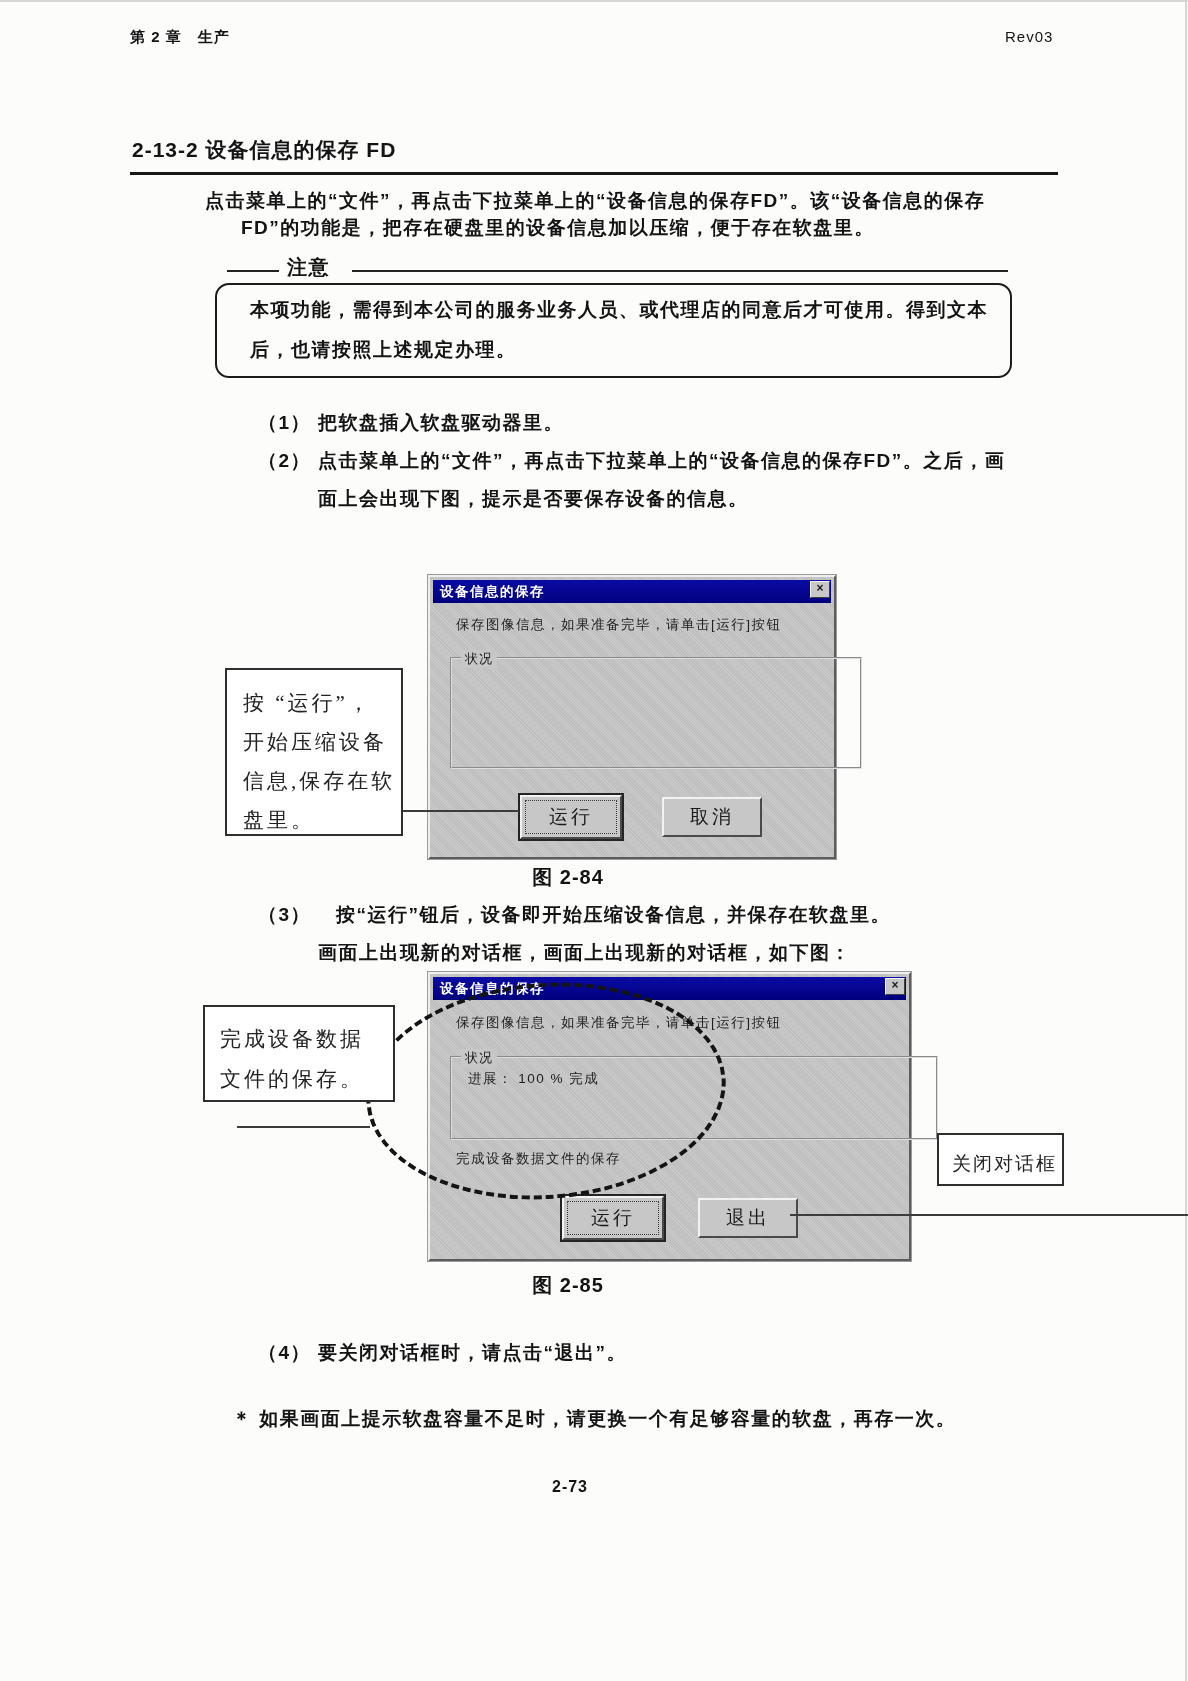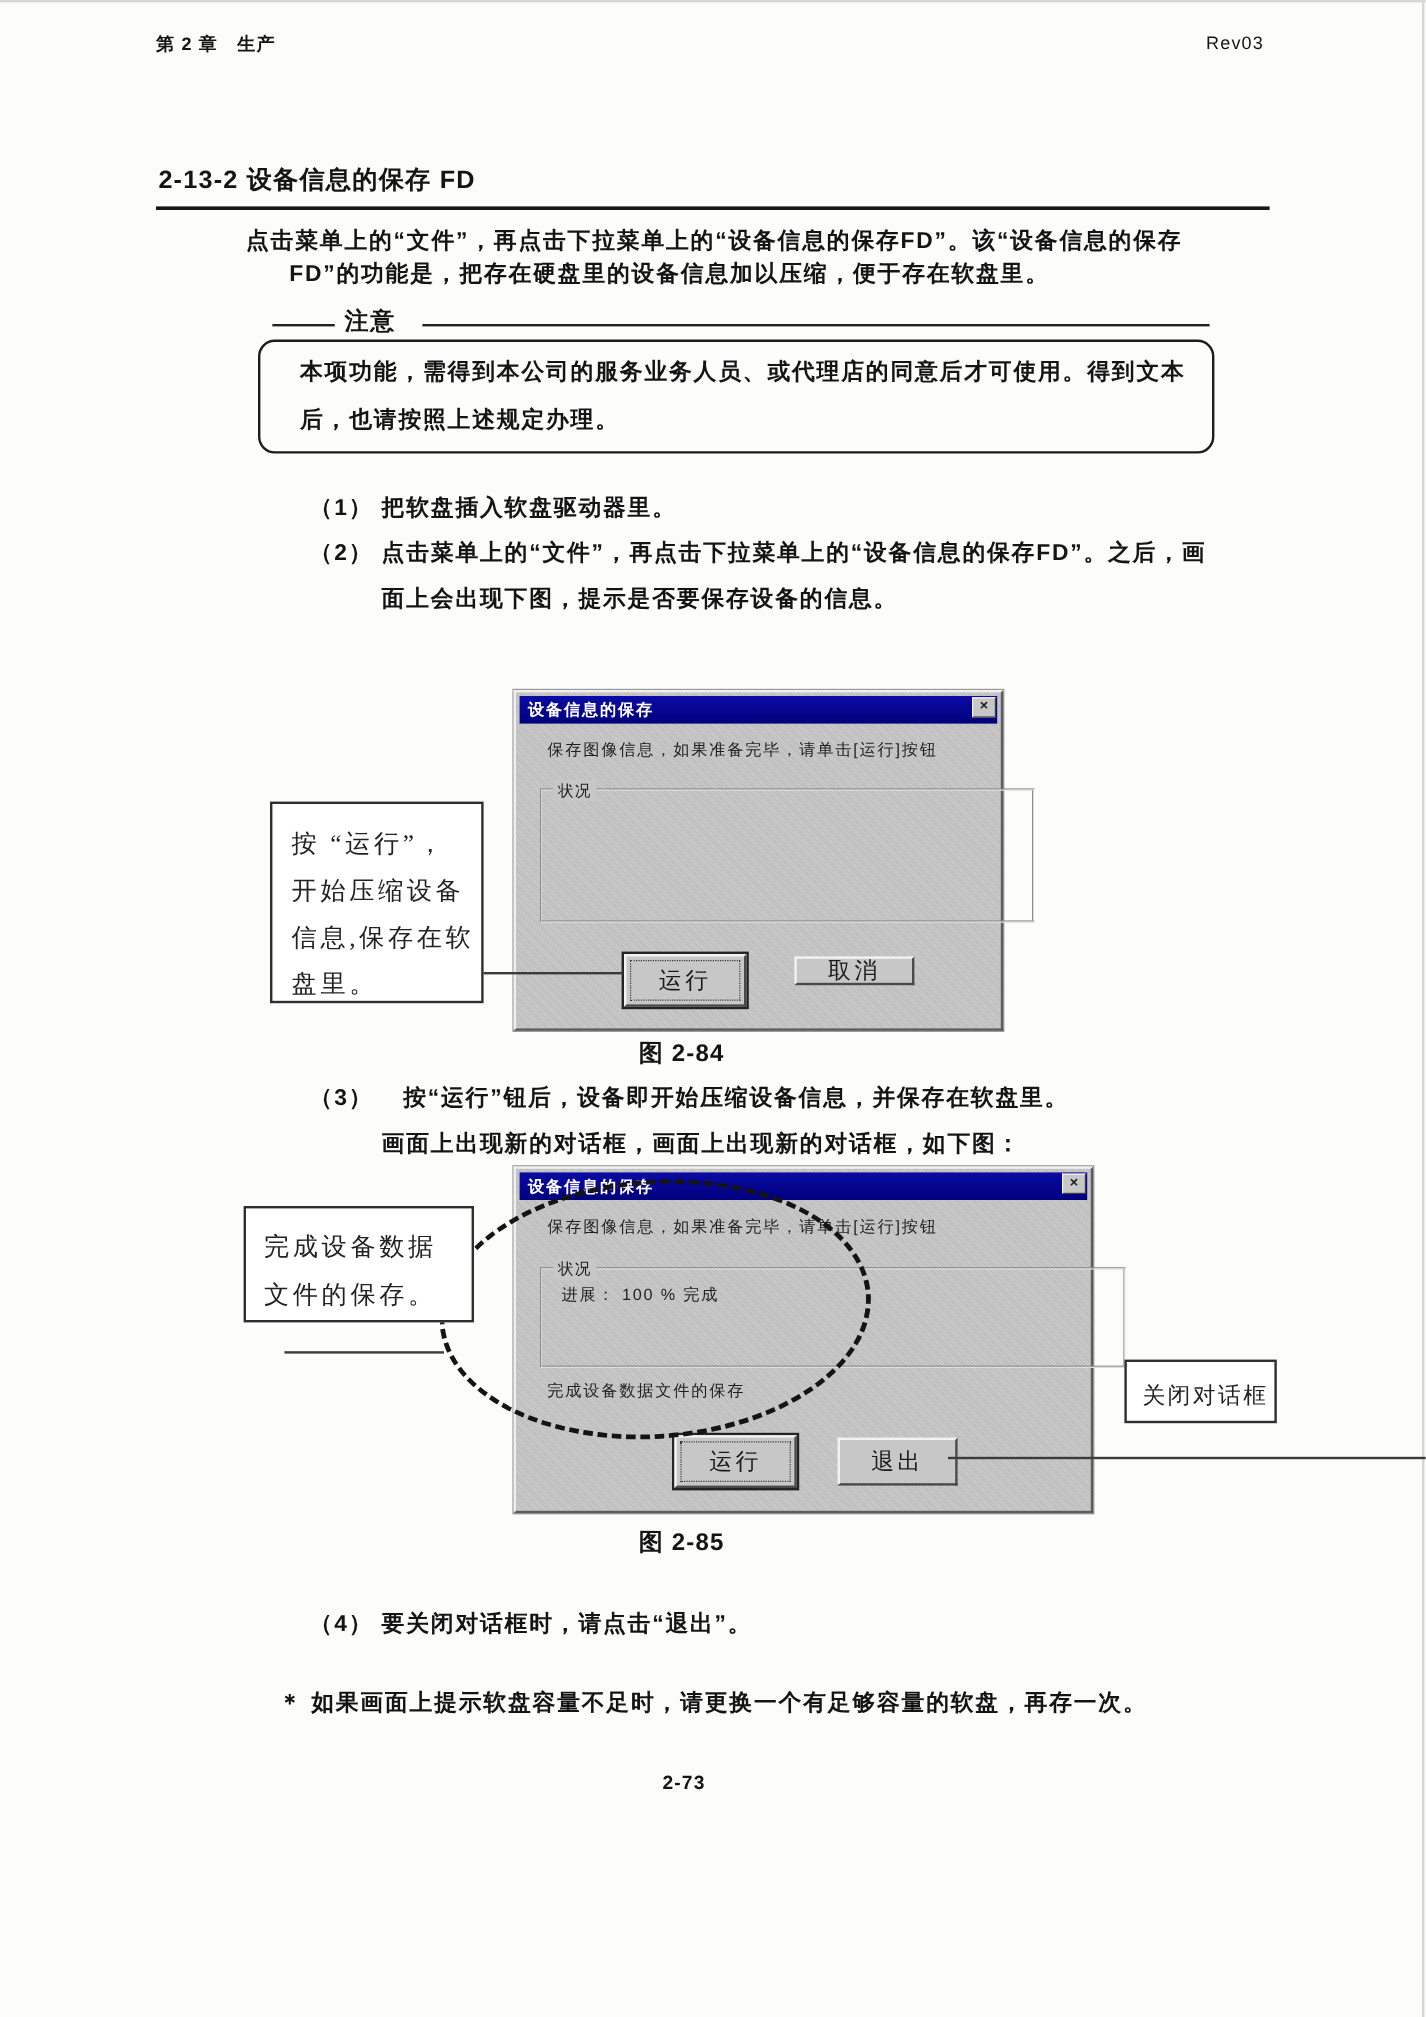--- a/index.html
+++ b/index.html
@@ -95,21 +95,21 @@
     </div>
     <div class="closebtn">×</div>
     <div class="msg" style="left:26px;top:39px;">保存图像信息，如果准备完毕，请单击[运行]按钮</div>
     <div class="groupbox" style="left:20px;top:80px;width:364px;height:108px;">
       <span class="grouplabel">状况</span>
     </div>
     <div class="btn95 btn-default" style="left:90px;top:218px;width:102px;height:44px;">
       <span class="focusrect"></span>
       <span>运行</span>
     </div>
-    <div class="btn95" style="left:232px;top:220px;width:100px;height:24px;">
+    <div class="btn95" style="left:232px;top:220px;width:100px;height:40px;">
       <span>取消</span>
     </div>
   </div>
 
   <div class="abs callout" style="left:225px;top:668px;width:178px;height:168px;padding:14px 0 0 16px;box-sizing:border-box;line-height:39px;">
     <div class="cl">按 “运行”，</div>
     <div class="cl">开始压缩设备</div>
     <div class="cl">信息,保存在软</div>
     <div class="cl">盘里。</div>
   </div>

